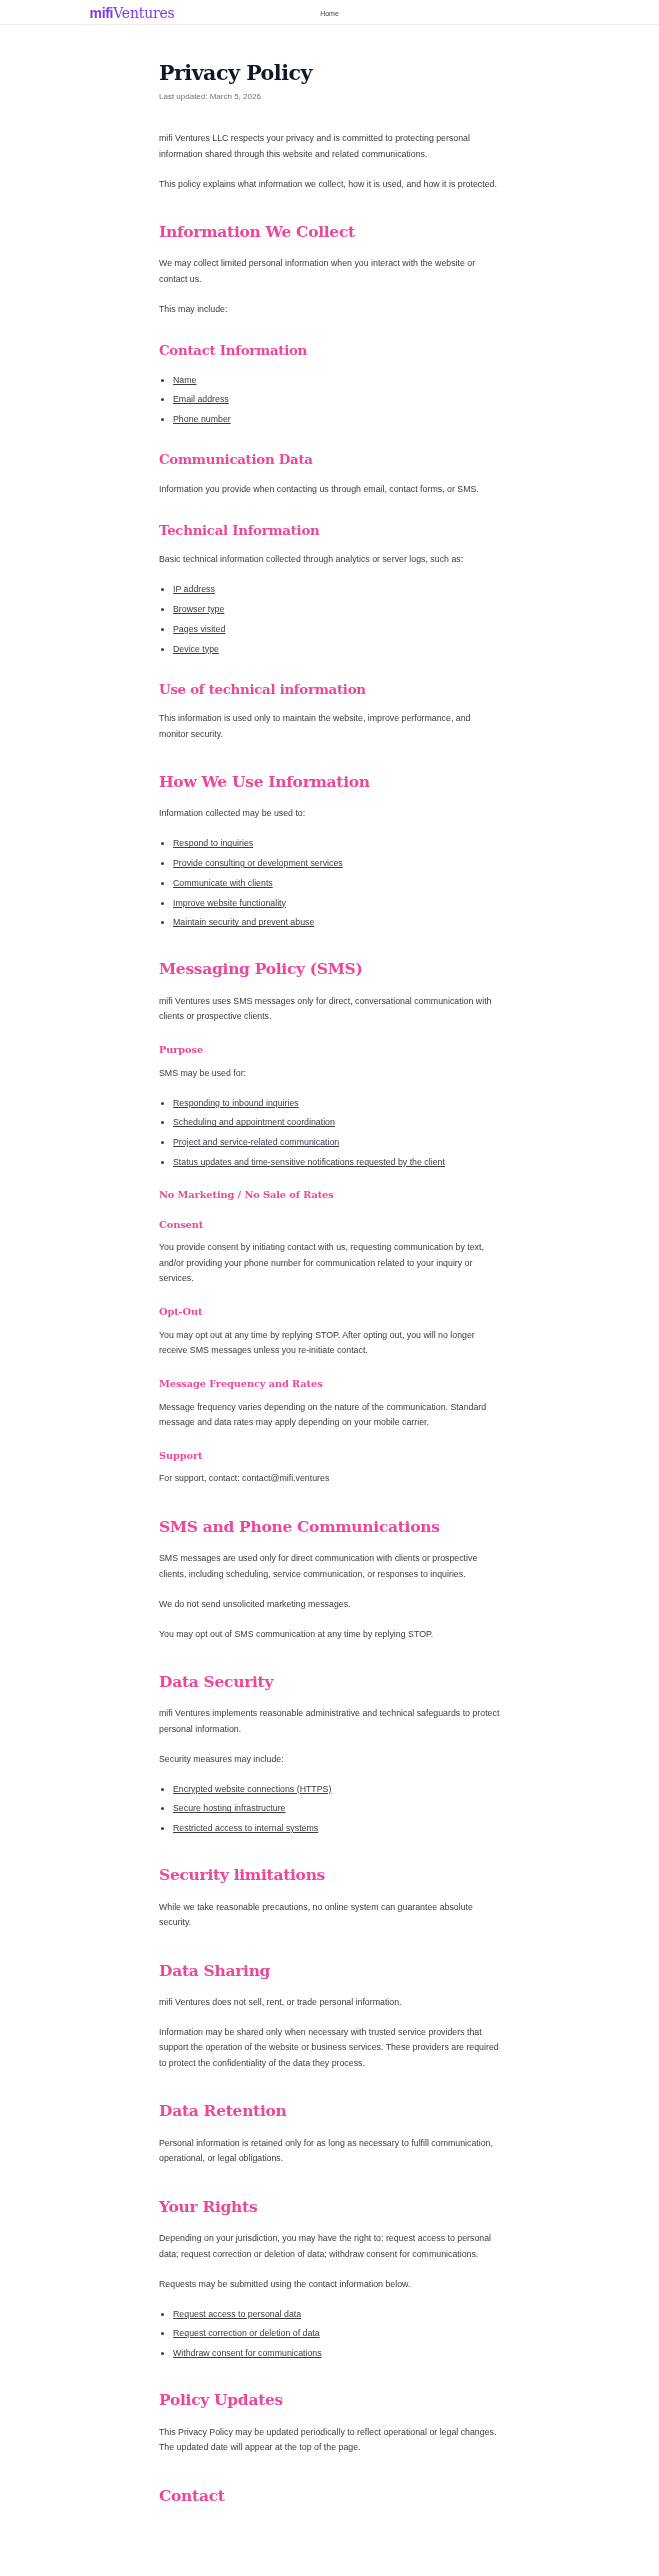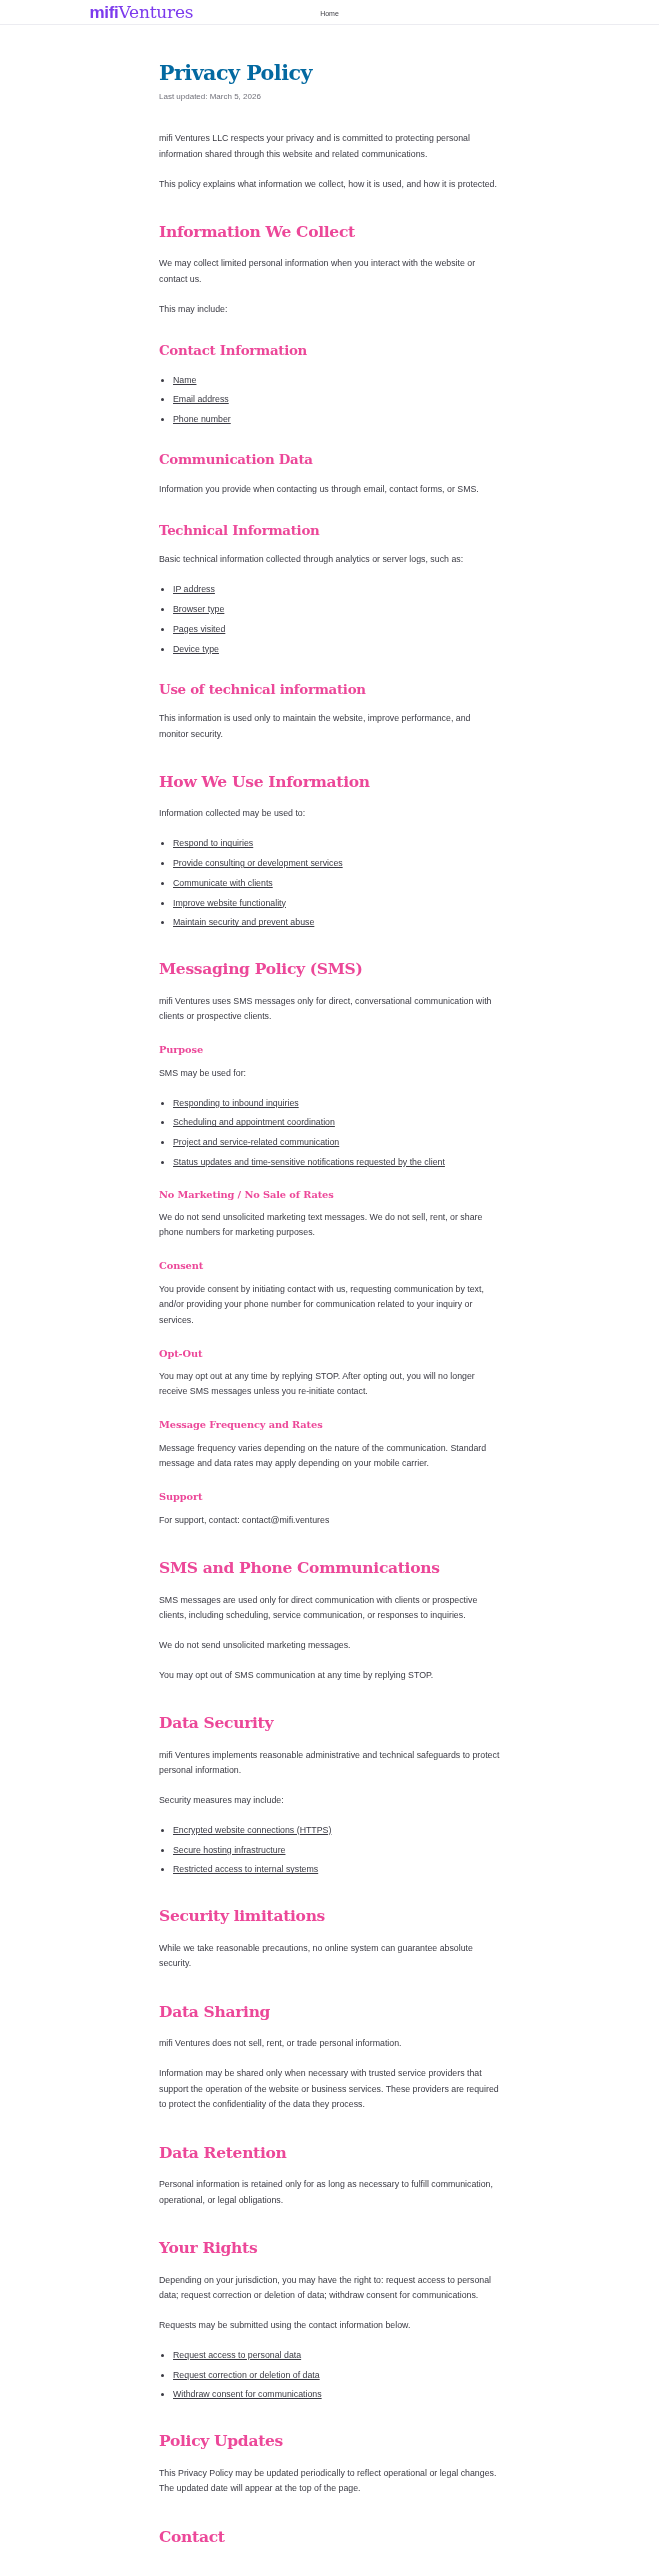--- a/index.html
+++ b/index.html
@@ -17,39 +17,39 @@
     position: relative;
   }
   .header-inner {
     max-width: 528px;
     margin: 0 auto;
     height: 25px;
     display: flex;
     align-items: center;
     position: relative;
   }
-  .logo { font-size: 17px; line-height: 1; cursor: pointer; text-decoration: none; white-space: nowrap; padding-left: 24px; }
+  .logo { font-size: 14px; line-height: 1; cursor: pointer; text-decoration: none; white-space: nowrap; padding-left: 24px; }
   .logo .logo-sans { font-family: "Liberation Sans", sans-serif; font-weight: 700; color: #7c3aed; letter-spacing: -0.3px; }
   .logo .logo-serif { font-family: "DejaVu Serif", "Liberation Serif", serif; font-weight: 500; color: #7c3aed; letter-spacing: -0.2px; }
   .main-nav {
     position: absolute; left: 50%; top: 50%; transform: translate(-50%, -50%);
   }
   .nav-link { font-size: 7px; color: #3f3f46; text-decoration: none; cursor: pointer; }
 
   
   .content {
     max-width: 341px;
     margin: 0 auto;
     padding: 36px 0 20.6px 0;
   }
   h1.page-title {
     font-family: "DejaVu Serif", "Liberation Serif", serif;
     font-size: 20.6px;
     font-weight: 700;
-    color: #0369a1;
+    color: #0f172a;
     letter-spacing: -0.5px;
     margin-bottom: 7.2px;
   }
   .last-updated { font-size: 8px; color: #71717a; margin-bottom: 30px; }
   .prose p { font-size: 8.8px; line-height: 1.76; margin-bottom: 14.4px; color: #3a3a43; }
   .prose h2, .prose h3, .prose h4 {
     font-family: "DejaVu Serif", "Liberation Serif", serif;
     color: #ec4899;
     font-weight: 700;
     letter-spacing: -0.3px;
@@ -115,21 +115,20 @@
       <p>mifi Ventures uses SMS messages only for direct, conversational communication with clients or prospective clients.</p>
       <h4>Purpose</h4>
       <p>SMS may be used for:</p>
       <ul>
         <li>Responding to inbound inquiries</li>
         <li>Scheduling and appointment coordination</li>
         <li>Project and service-related communication</li>
         <li>Status updates and time-sensitive notifications requested by the client</li>
       </ul>
       <h4>No Marketing / No Sale of Rates</h4>
-      <p>We do not send unsolicited marketing text messages. We do not sell, rent, or share phone numbers for marketing purposes.</p>
       <h4>Consent</h4>
       <p>You provide consent by initiating contact with us, requesting communication by text, and/or providing your phone number for communication related to your inquiry or services.</p>
       <h4>Opt-Out</h4>
       <p>You may opt out at any time by replying STOP. After opting out, you will no longer receive SMS messages unless you re-initiate contact.</p>
       <h4>Message Frequency and Rates</h4>
       <p>Message frequency varies depending on the nature of the communication. Standard message and data rates may apply depending on your mobile carrier.</p>
       <h4>Support</h4>
       <p>For support, contact: contact@mifi.ventures</p>
       <h2>SMS and Phone Communications</h2>
       <p>SMS messages are used only for direct communication with clients or prospective clients, including scheduling, service communication, or responses to inquiries.</p>

